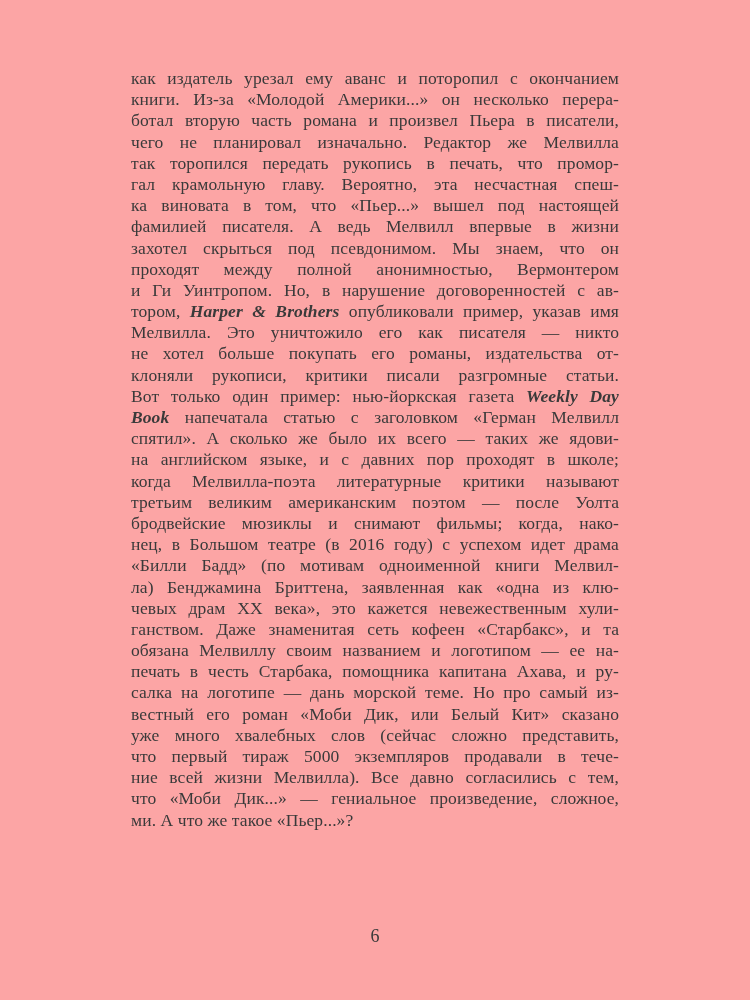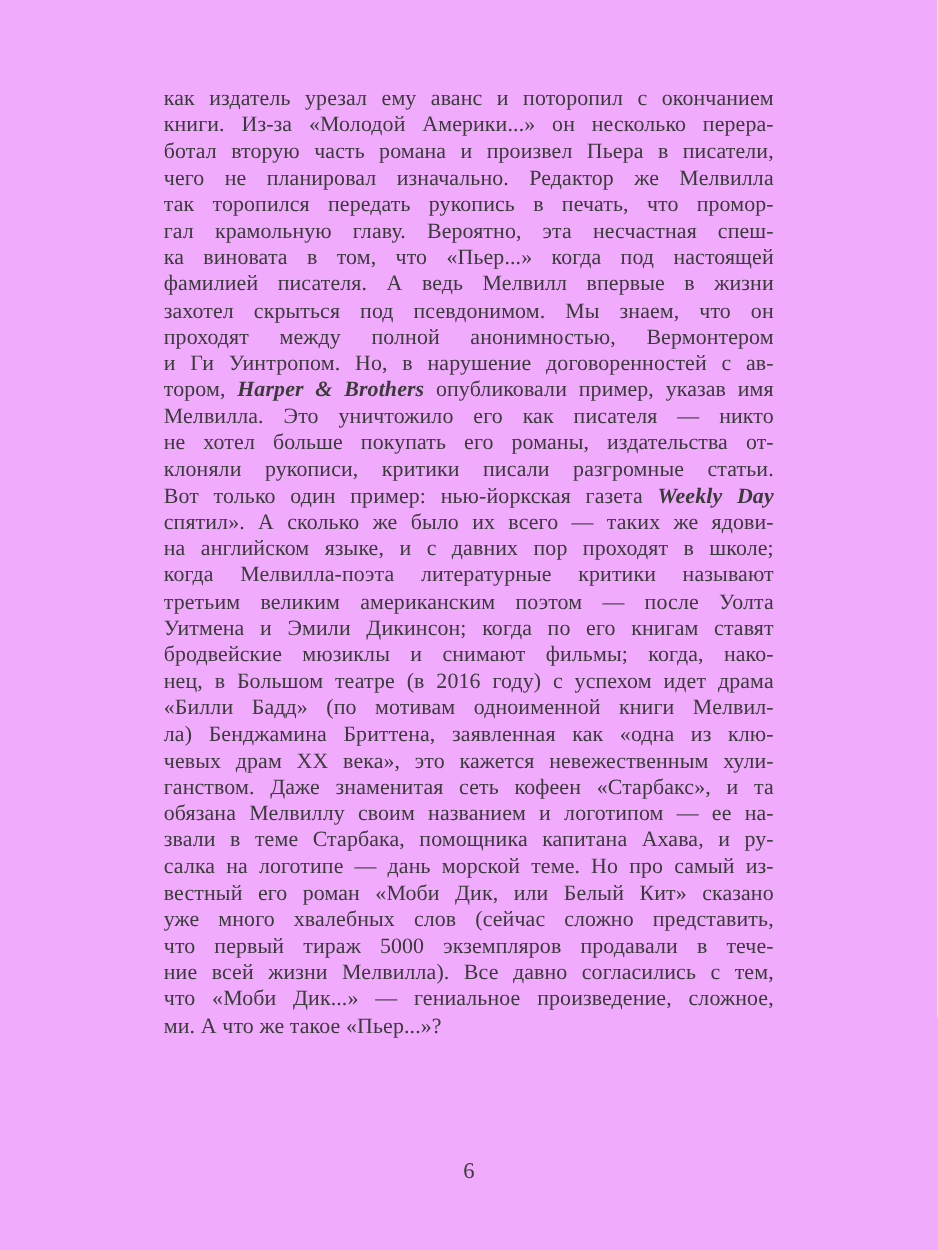--- a/index.html
+++ b/index.html
@@ -44,51 +44,51 @@
     width: 488px;
     text-align: center;
     color: #3a3a3a;
     font-size: 18px;
     line-height: 22px;
   }
 </style>
 </head>
 <body>
 
-<div class="page" style="background: #f0abfc;">
+<div class="page" style="background: #fca5a5;">
   <div class="text-block" id="text-block" style="color: rgb(58, 58, 58);">
       <div class="line just"><span>как издатель урезал ему аванс и поторопил с окончанием</span></div>
       <div class="line just"><span>книги. Из-за «Молодой Америки...» он несколько перера-</span></div>
       <div class="line just"><span>ботал вторую часть романа и произвел Пьера в писатели,</span></div>
       <div class="line just"><span>чего не планировал изначально. Редактор же Мелвилла</span></div>
       <div class="line just"><span>так торопился передать рукопись в печать, что промор-</span></div>
       <div class="line just"><span>гал крамольную главу. Вероятно, эта несчастная спеш-</span></div>
-      <div class="line just"><span>ка виновата в том, что «Пьер...» когда под настоящей</span></div>
+      <div class="line just"><span>ка виновата в том, что «Пьер...» вышел под настоящей</span></div>
       <div class="line just"><span>фамилией писателя. А ведь Мелвилл впервые в жизни</span></div>
       <div class="line just"><span>захотел скрыться под псевдонимом. Мы знаем, что он</span></div>
       <div class="line just"><span>проходят между полной анонимностью, Вермонтером</span></div>
       <div class="line just"><span>и Ги Уинтропом. Но, в нарушение договоренностей с ав-</span></div>
       <div class="line just"><span>тором, </span><span class="italic">Harper &amp; Brothers</span><span> опубликовали пример, указав имя</span></div>
       <div class="line just"><span>Мелвилла. Это уничтожило его как писателя — никто</span></div>
       <div class="line just"><span>не хотел больше покупать его романы, издательства от-</span></div>
       <div class="line just"><span>клоняли рукописи, критики писали разгромные статьи.</span></div>
       <div class="line just"><span>Вот только один пример: нью-йоркская газета </span><span class="italic">Weekly Day</span></div>
+      <div class="line just"><span class="italic">Book</span><span> напечатала статью с заголовком «Герман Мелвилл</span></div>
       <div class="line just"><span>спятил». А сколько же было их всего — таких же ядови-</span></div>
       <div class="line just"><span>на английском языке, и с давних пор проходят в школе;</span></div>
       <div class="line just"><span>когда Мелвилла-поэта литературные критики называют</span></div>
       <div class="line just"><span>третьим великим американским поэтом — после Уолта</span></div>
-      <div class="line just"><span>Уитмена и Эмили Дикинсон; когда по его книгам ставят</span></div>
       <div class="line just"><span>бродвейские мюзиклы и снимают фильмы; когда, нако-</span></div>
       <div class="line just"><span>нец, в Большом театре (в 2016 году) с успехом идет драма</span></div>
       <div class="line just"><span>«Билли Бадд» (по мотивам одноименной книги Мелвил-</span></div>
       <div class="line just"><span>ла) Бенджамина Бриттена, заявленная как «одна из клю-</span></div>
       <div class="line just"><span>чевых драм XX века», это кажется невежественным хули-</span></div>
       <div class="line just"><span>ганством. Даже знаменитая сеть кофеен «Старбакс», и та</span></div>
       <div class="line just"><span>обязана Мелвиллу своим названием и логотипом — ее на-</span></div>
-      <div class="line just"><span>звали в теме Старбака, помощника капитана Ахава, и ру-</span></div>
+      <div class="line just"><span>печать в честь Старбака, помощника капитана Ахава, и ру-</span></div>
       <div class="line just"><span>салка на логотипе — дань морской теме. Но про самый из-</span></div>
       <div class="line just"><span>вестный его роман «Моби Дик, или Белый Кит» сказано</span></div>
       <div class="line just"><span>уже много хвалебных слов (сейчас сложно представить,</span></div>
       <div class="line just"><span>что первый тираж 5000 экземпляров продавали в тече-</span></div>
       <div class="line just"><span>ние всей жизни Мелвилла). Все давно согласились с тем,</span></div>
       <div class="line just"><span>что «Моби Дик...» — гениальное произведение, сложное,</span></div>
       <div class="line"><span>ми. А что же такое «Пьер...»?</span></div>
     </div>
   <div class="page-number" style="color: rgb(58, 58, 58);">6</div>
 </div>

